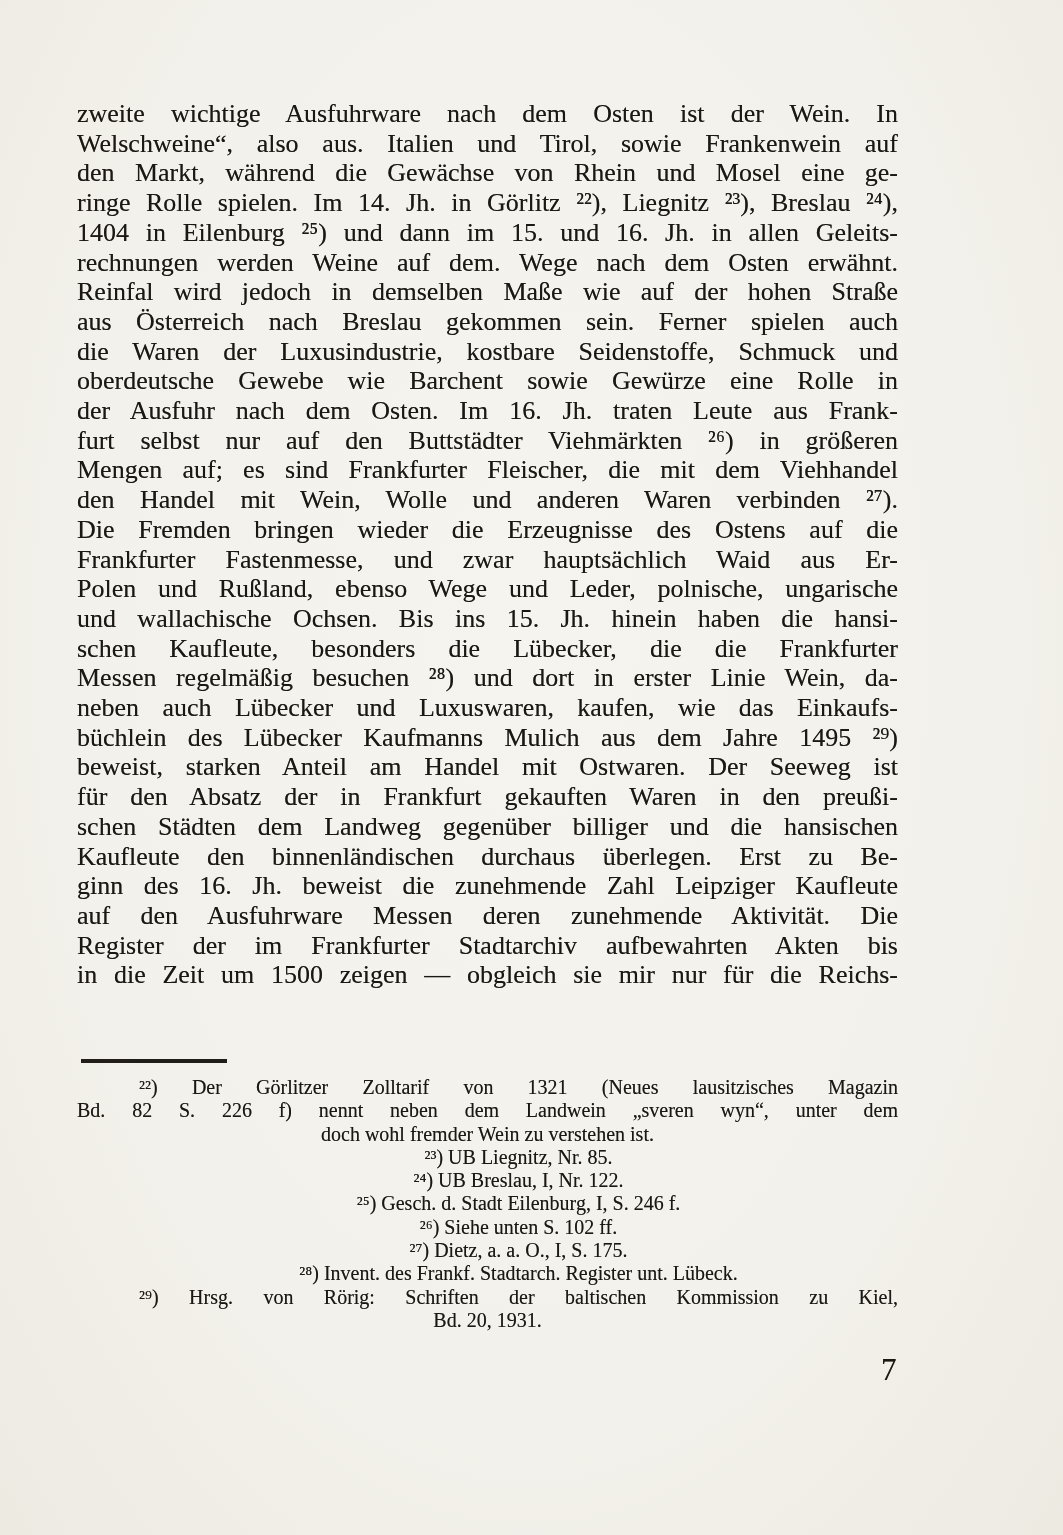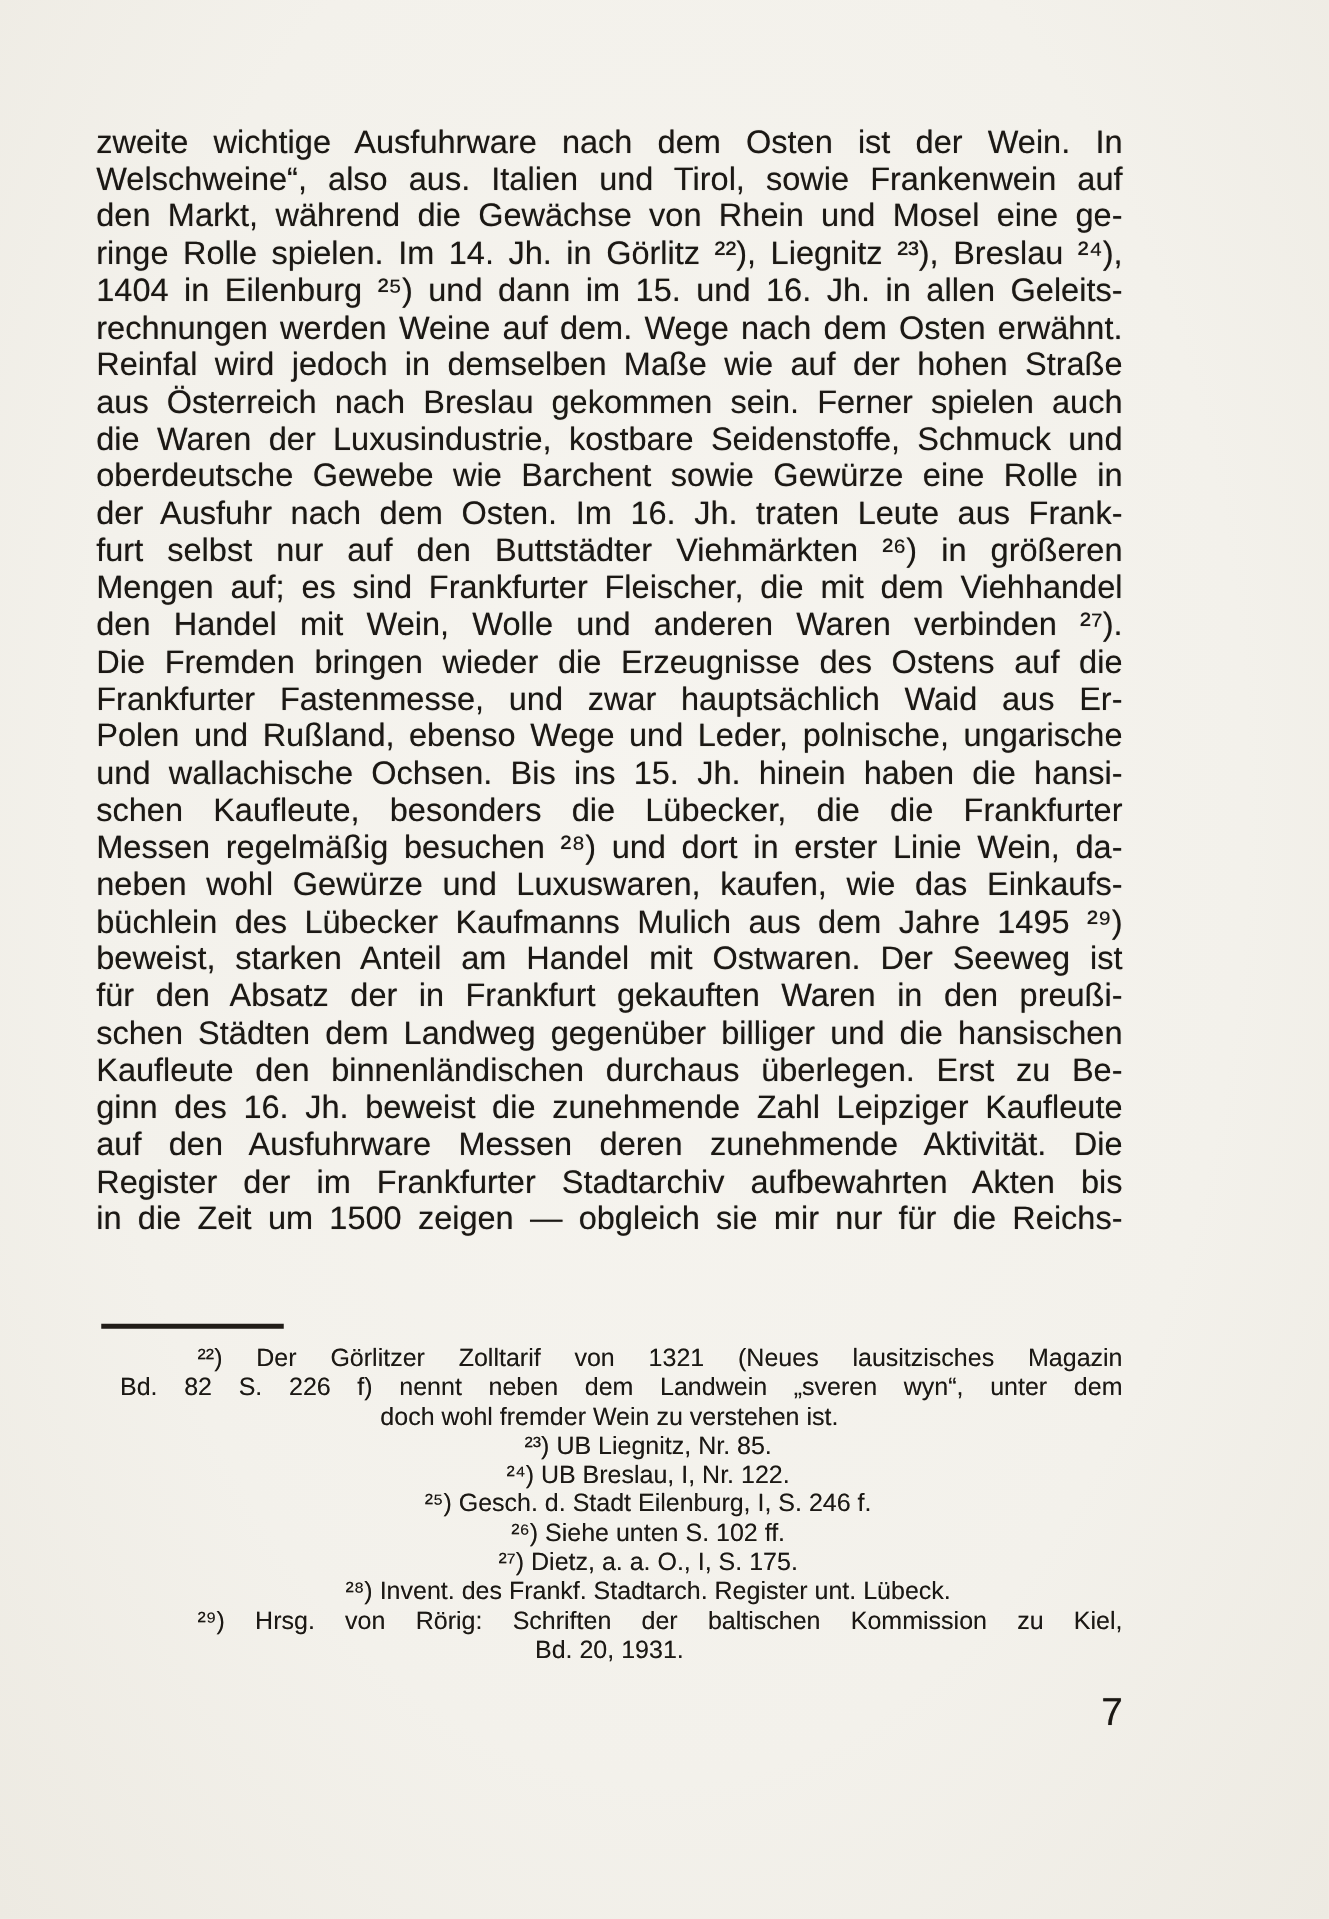--- a/index.html
+++ b/index.html
@@ -4,21 +4,21 @@
 <style>
   html,body { margin:0; padding:0; }
   body { background:#e8e6e0; }
   .page {
     position:relative;
     width:1063px;
     height:1535px;
     margin:0;
     background:#f4f2ec;
     background-image:radial-gradient(ellipse at 50% 42%, #f6f4ef 0%, #f3f1eb 62%, #edeae2 100%);
-    font-family:Liberation Sans, sans-serif;
+    font-family:Liberation Serif, serif;
     color:#1b1814;
     overflow:hidden;
   }
   .body-text {
     position:absolute;
     left:77px;
     top:99px;
     width:821px;
   }
   .bline {
@@ -42,21 +42,21 @@
     left:77px;
     top:1076px;
     width:821px;
   }
   .fline {
     font-size:20px;
     line-height:23.3px;
     text-align:center;
     text-shadow:0 0 0.5px rgba(28,24,18,0.5);
   }
-  .fline.just { text-align:justify; text-align-last:justify;margin-left:19px; }
+  .fline.just { text-align:justify; text-align-last:justify; }
   .fline.indent { text-indent:62px; }
   .page-number {
     position:absolute;
     left:881px;
     top:1353px;
     font-size:31px;
     line-height:34px;
     text-shadow:0 0 0.6px rgba(28,24,18,0.55);
   }
 </style>
@@ -78,21 +78,21 @@
       <div class="bline">der Ausfuhr nach dem Osten. Im 16. Jh. traten Leute aus Frank-</div>
       <div class="bline">furt selbst nur auf den Buttstädter Viehmärkten ²⁶) in größeren</div>
       <div class="bline">Mengen auf; es sind Frankfurter Fleischer, die mit dem Viehhandel</div>
       <div class="bline">den Handel mit Wein, Wolle und anderen Waren verbinden ²⁷).</div>
       <div class="bline">Die Fremden bringen wieder die Erzeugnisse des Ostens auf die</div>
       <div class="bline">Frankfurter Fastenmesse, und zwar hauptsächlich Waid aus Er-</div>
       <div class="bline">Polen und Rußland, ebenso Wege und Leder, polnische, ungarische</div>
       <div class="bline">und wallachische Ochsen. Bis ins 15. Jh. hinein haben die hansi-</div>
       <div class="bline">schen Kaufleute, besonders die Lübecker, die die Frankfurter</div>
       <div class="bline">Messen regelmäßig besuchen ²⁸) und dort in erster Linie Wein, da-</div>
-      <div class="bline">neben wohl Gewürze und Luxuswaren, kaufen, wie das Einkaufs-</div>
+      <div class="bline">neben auch Lübecker und Luxuswaren, kaufen, wie das Einkaufs-</div>
       <div class="bline">büchlein des Lübecker Kaufmanns Mulich aus dem Jahre 1495 ²⁹)</div>
       <div class="bline">beweist, starken Anteil am Handel mit Ostwaren. Der Seeweg ist</div>
       <div class="bline">für den Absatz der in Frankfurt gekauften Waren in den preußi-</div>
       <div class="bline">schen Städten dem Landweg gegenüber billiger und die hansischen</div>
       <div class="bline">Kaufleute den binnenländischen durchaus überlegen. Erst zu Be-</div>
       <div class="bline">ginn des 16. Jh. beweist die zunehmende Zahl Leipziger Kaufleute</div>
       <div class="bline">auf den Ausfuhrware Messen deren zunehmende Aktivität. Die</div>
       <div class="bline">Register der im Frankfurter Stadtarchiv aufbewahrten Akten bis</div>
       <div class="bline">in die Zeit um 1500 zeigen — obgleich sie mir nur für die Reichs-</div>
     </div>

